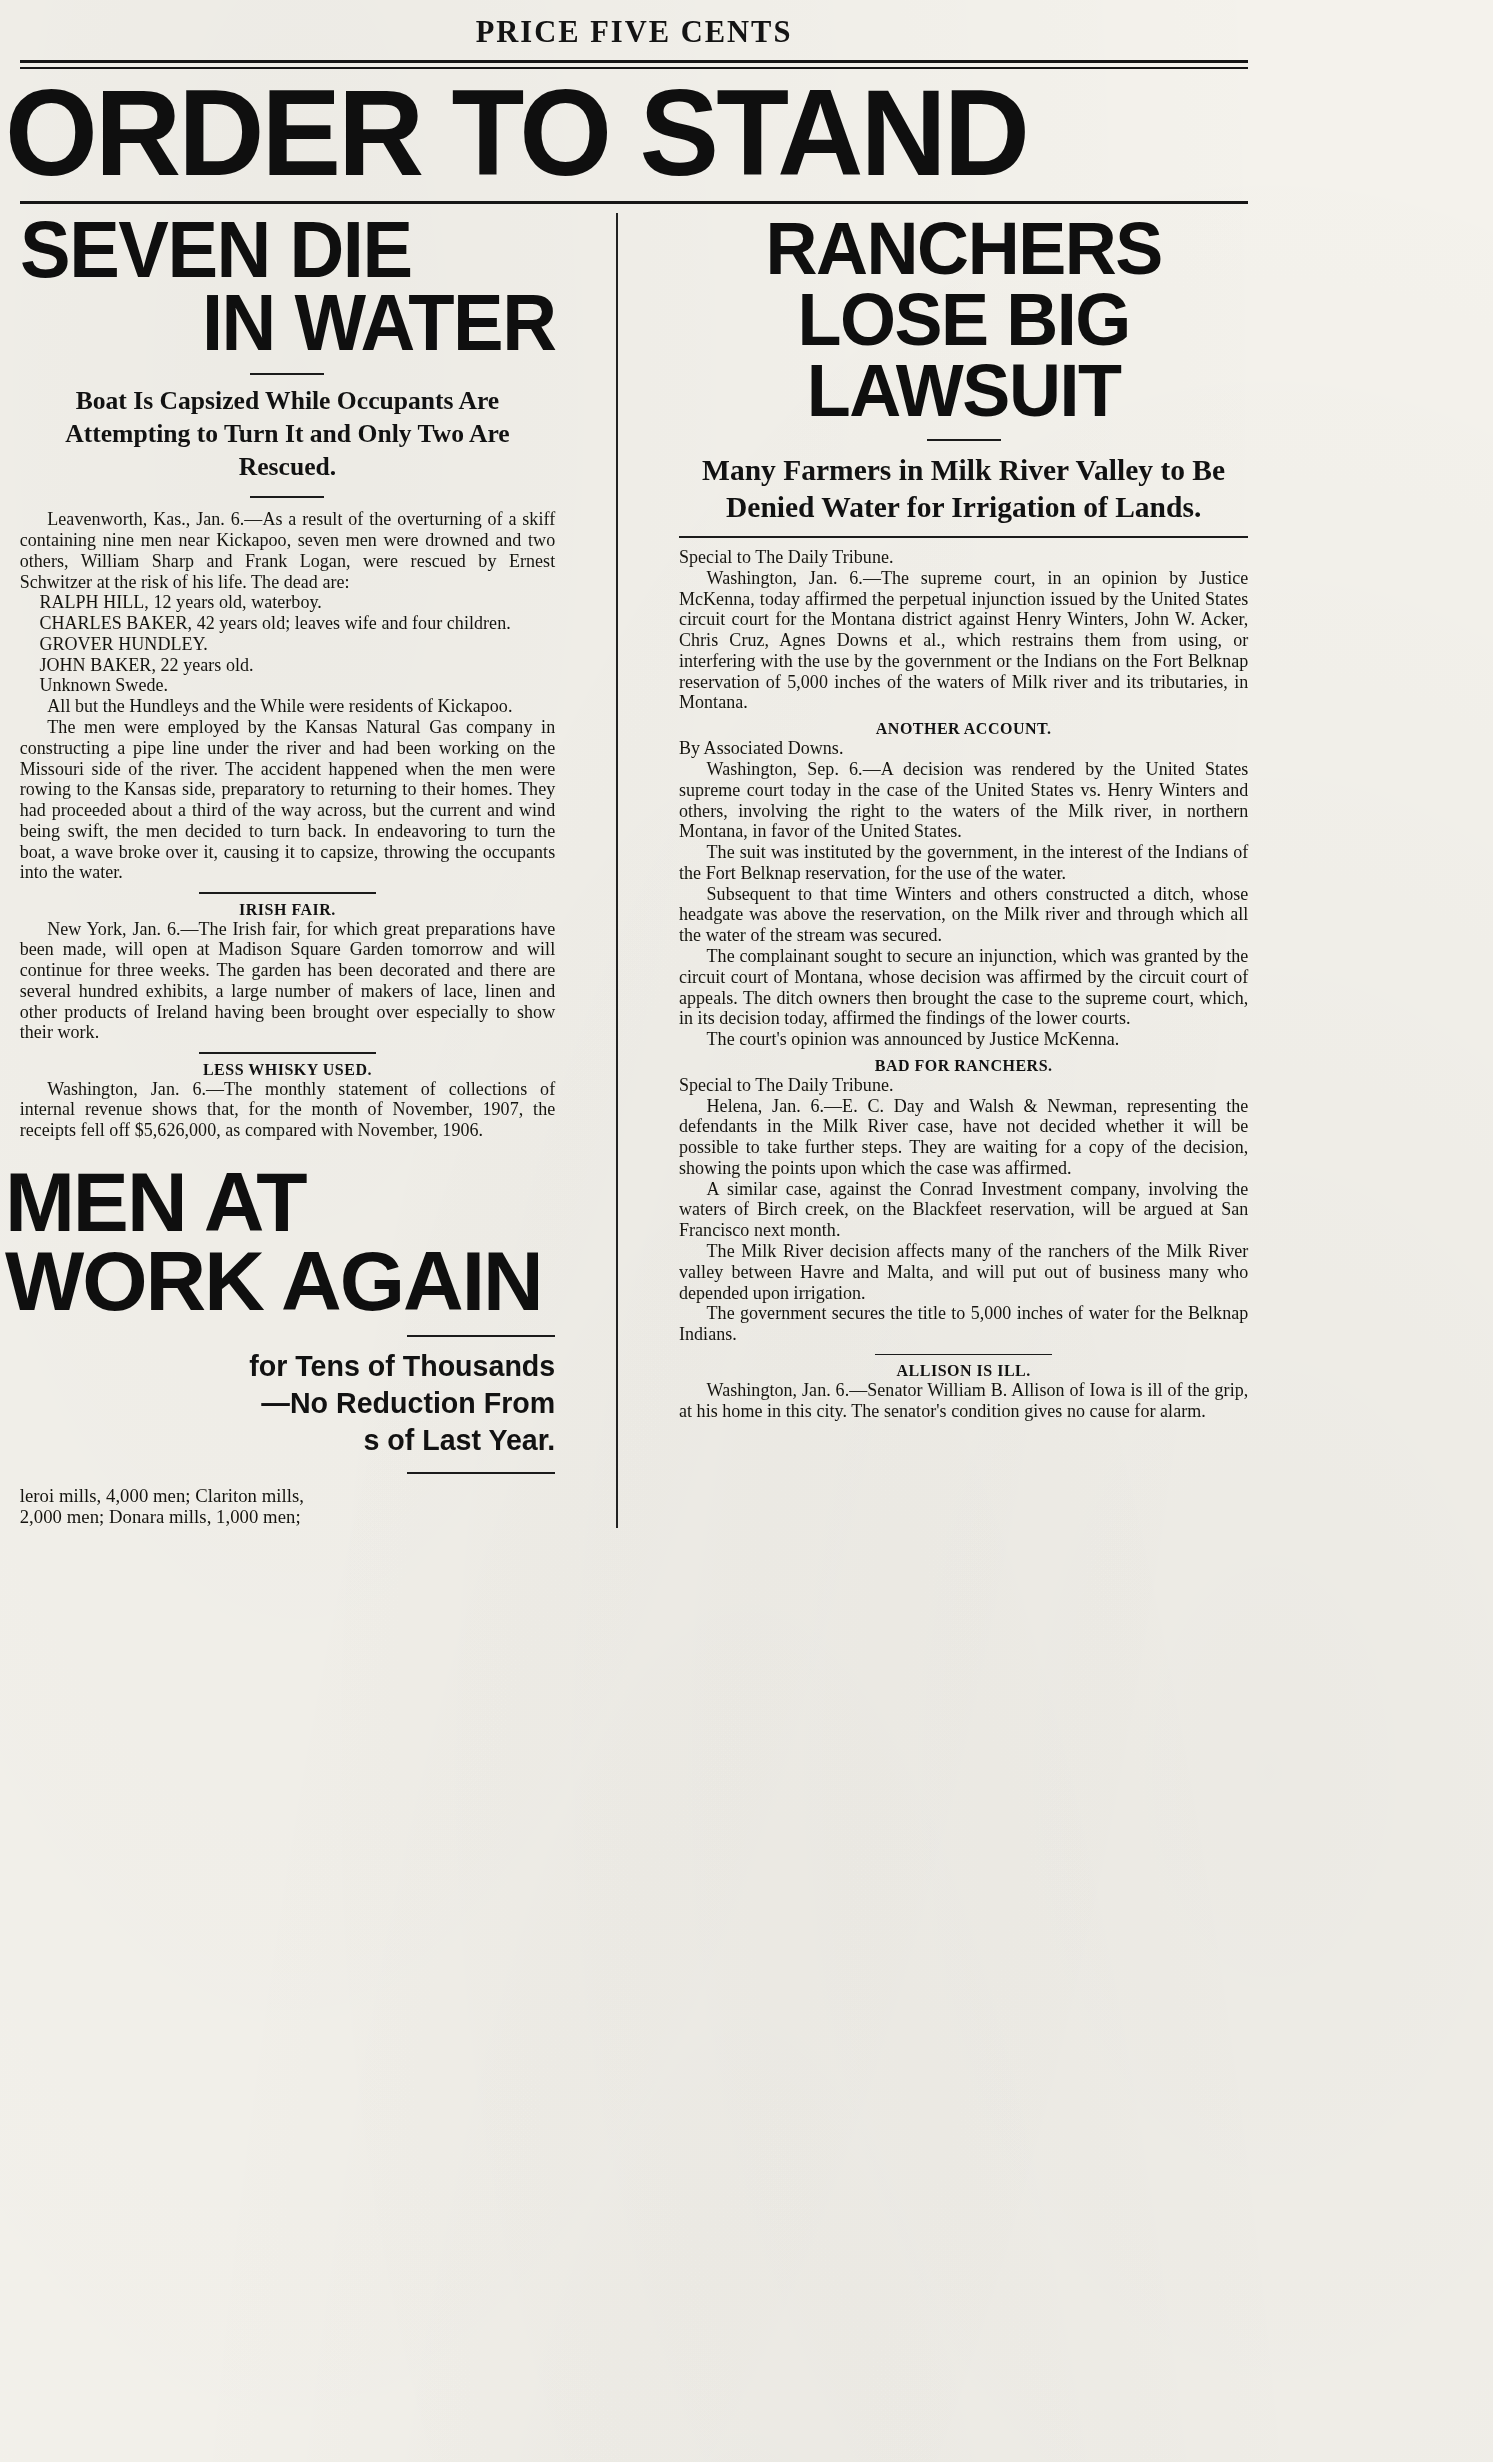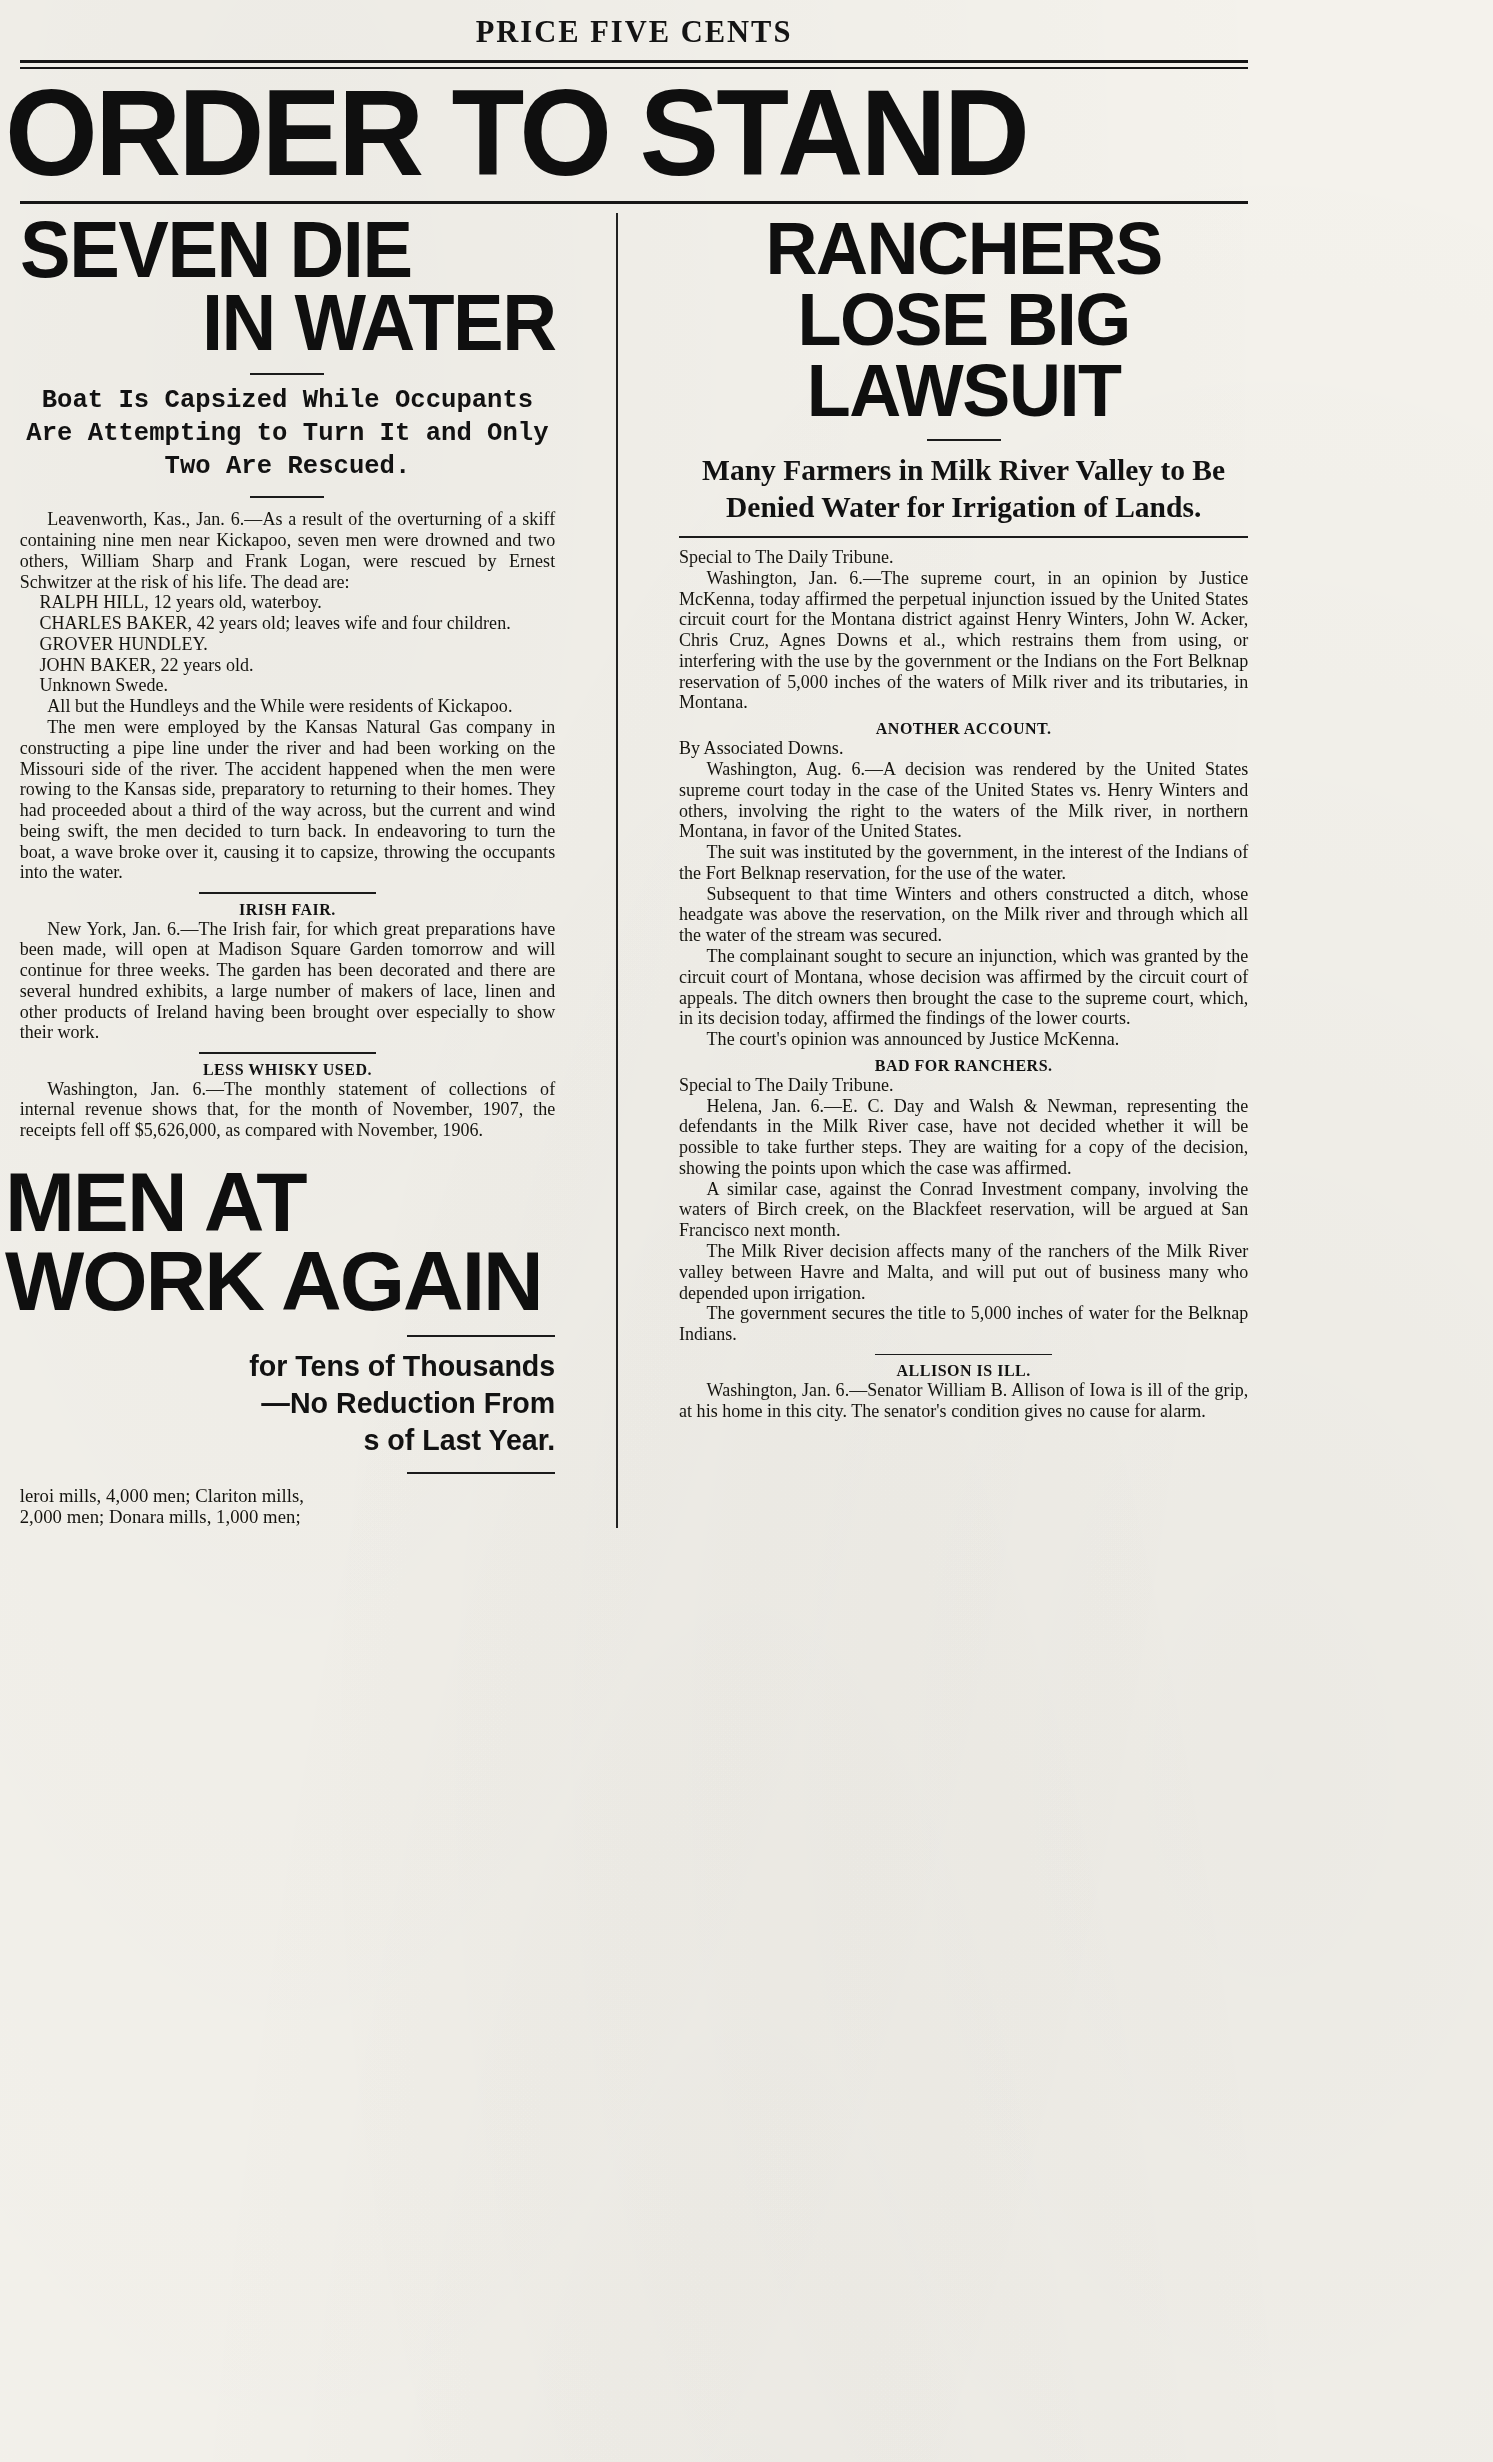--- a/index.html
+++ b/index.html
@@ -129,21 +129,21 @@
     margin: 10.8px 0 8.9px 0;
   }
   .hr-short {
     height: 1.5px;
     background: #1b1b1b;
     margin: 8.9px auto 6.9px auto;
     width: 177px;
   }
 
   .subdeck {
-    font-family: Liberation Mono, monospace;
+    font-family: Liberation Serif, serif;
     font-weight: bold;
     font-size: 25.6px;
     line-height: 1.28;
     text-align: center;
     color: #121212;
     margin: 0;
   }
   .subdeck.serif {
     font-family: "Liberation Serif", serif;
     font-size: 29.5px;
@@ -288,21 +288,21 @@
 
         <div class="body">
           <p class="noind">Special to The Daily Tribune.</p>
           <p>Washington, Jan. 6.—The supreme court, in an opinion by Justice McKenna, today affirmed the perpetual injunction issued by the United States circuit court for the Montana district against Henry Winters, John W. Acker, Chris Cruz, Agnes Downs et al., which restrains them from using, or interfering with the use by the government or the Indians on the Fort Belknap reservation of 5,000 inches of the waters of Milk river and its tributaries, in Montana.</p>
         </div>
 
         <div class="spacer-14"></div>
         <p class="xhead">ANOTHER ACCOUNT.</p>
         <div class="body">
           <p class="noind">By Associated Downs.</p>
-          <p>Washington, Aug. 6.—A decision was rendered by the United States supreme court today in the case of the United States vs. Henry Winters and others, involving the right to the waters of the Milk river, in northern Montana, in favor of the United States.</p>
+          <p>Washington, Sep. 6.—A decision was rendered by the United States supreme court today in the case of the United States vs. Henry Winters and others, involving the right to the waters of the Milk river, in northern Montana, in favor of the United States.</p>
           <p>The suit was instituted by the government, in the interest of the Indians of the Fort Belknap reservation, for the use of the water.</p>
           <p>Subsequent to that time Winters and others constructed a ditch, whose headgate was above the reservation, on the Milk river and through which all the water of the stream was secured.</p>
           <p>The complainant sought to secure an injunction, which was granted by the circuit court of Montana, whose decision was affirmed by the circuit court of appeals. The ditch owners then brought the case to the supreme court, which, in its decision today, affirmed the findings of the lower courts.</p>
           <p>The court's opinion was announced by Justice McKenna.</p>
         </div>
 
         <div class="spacer-14"></div>
         <p class="xhead">BAD FOR RANCHERS.</p>
         <div class="body">
           <p class="noind">Special to The Daily Tribune.</p>

